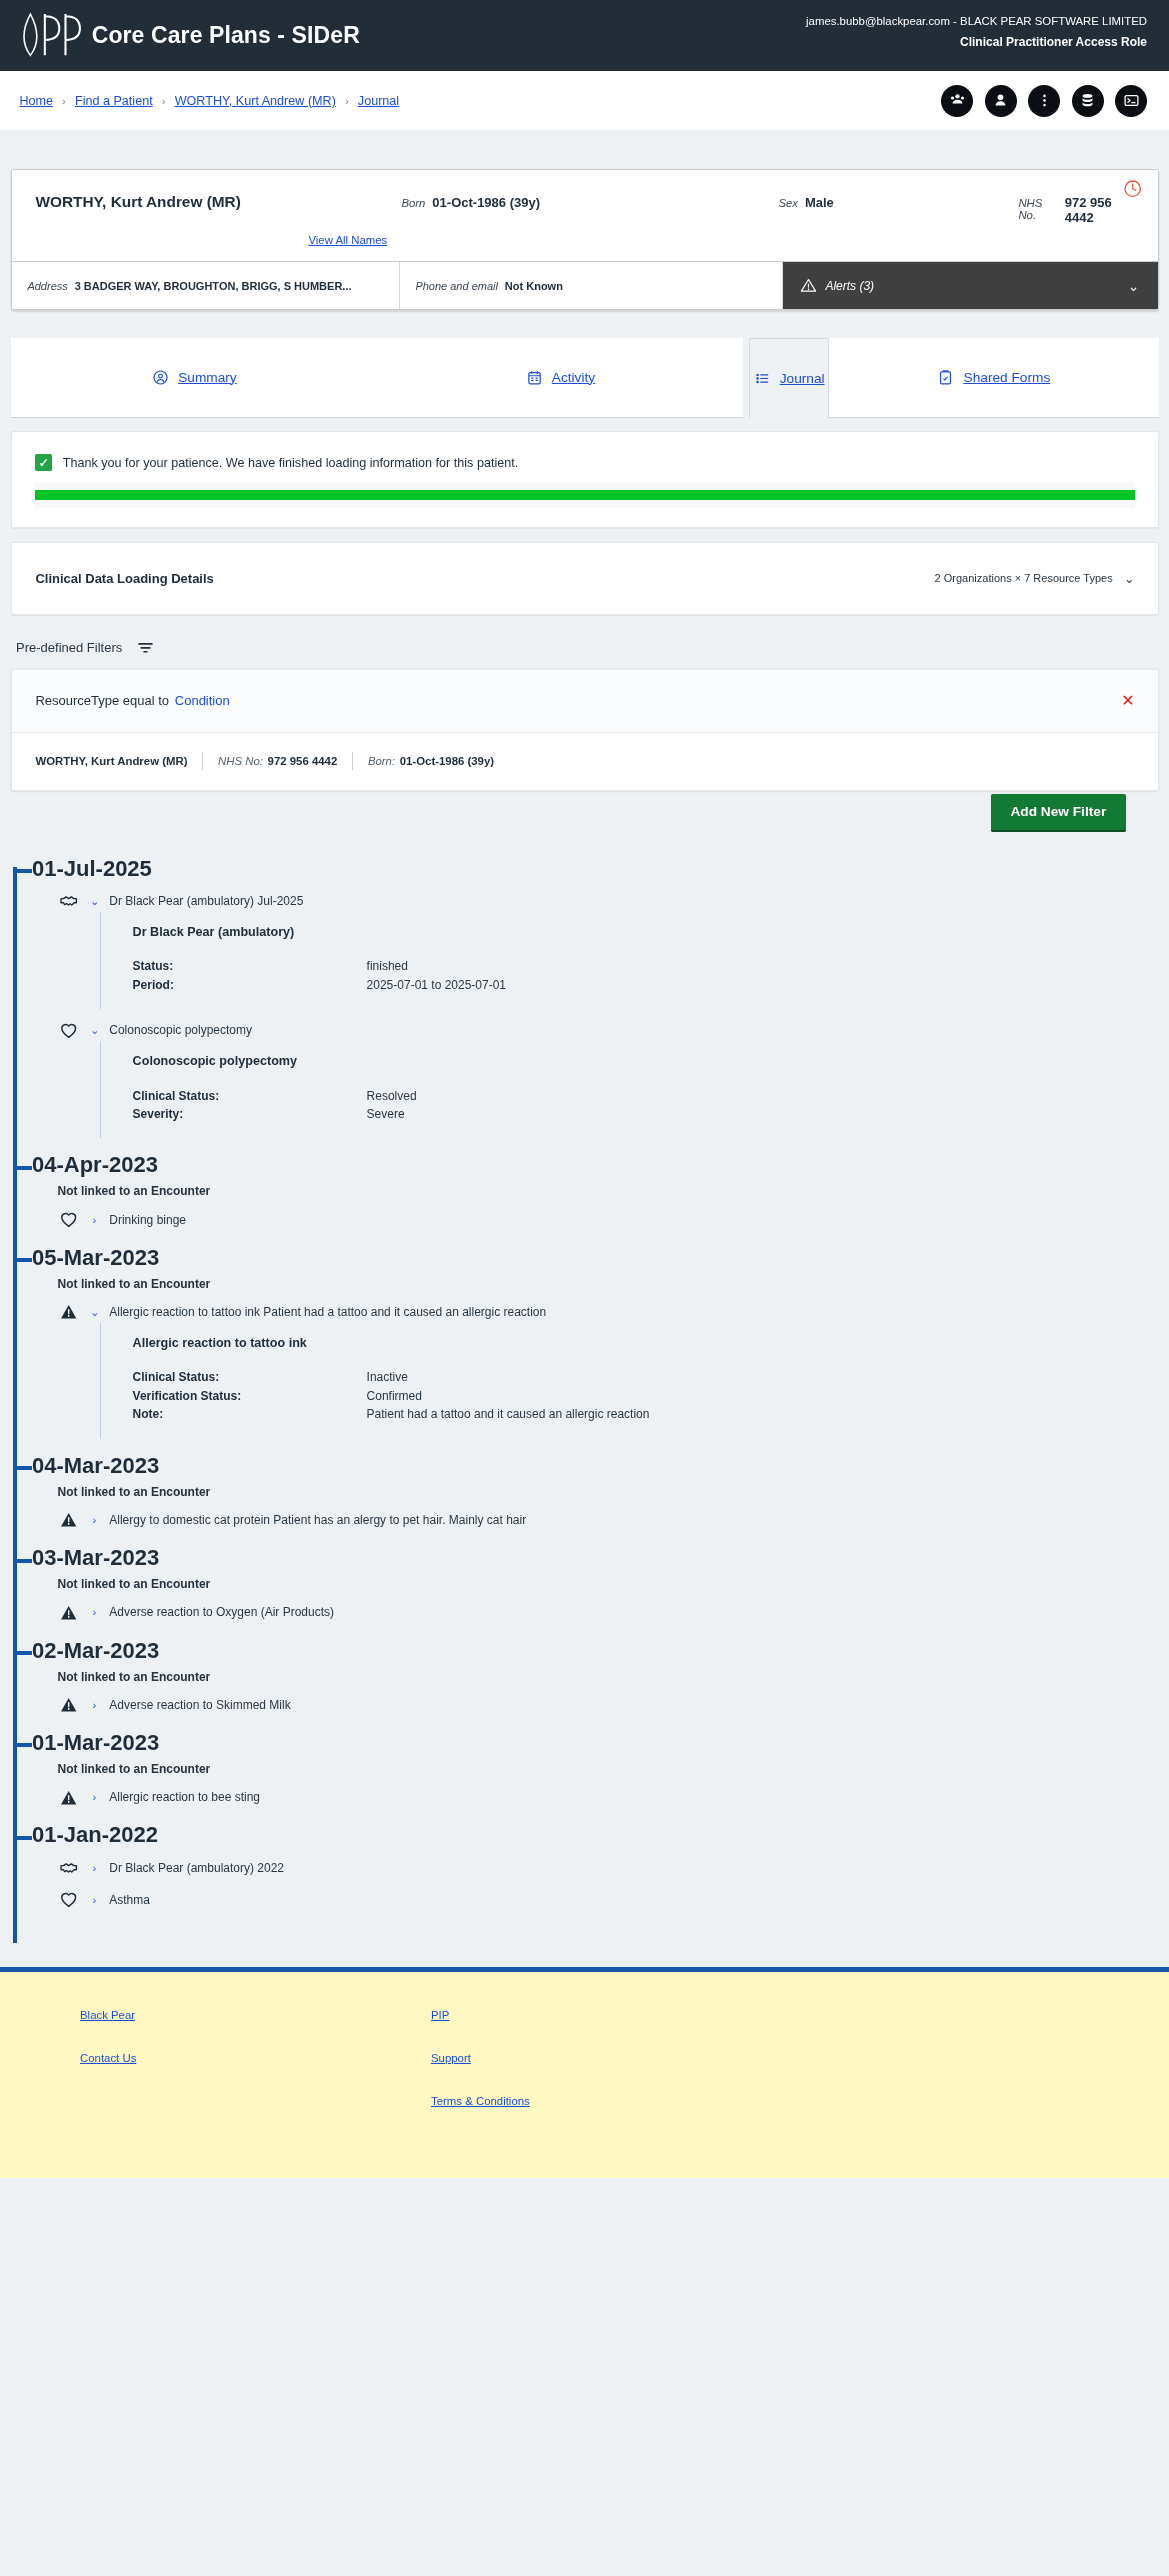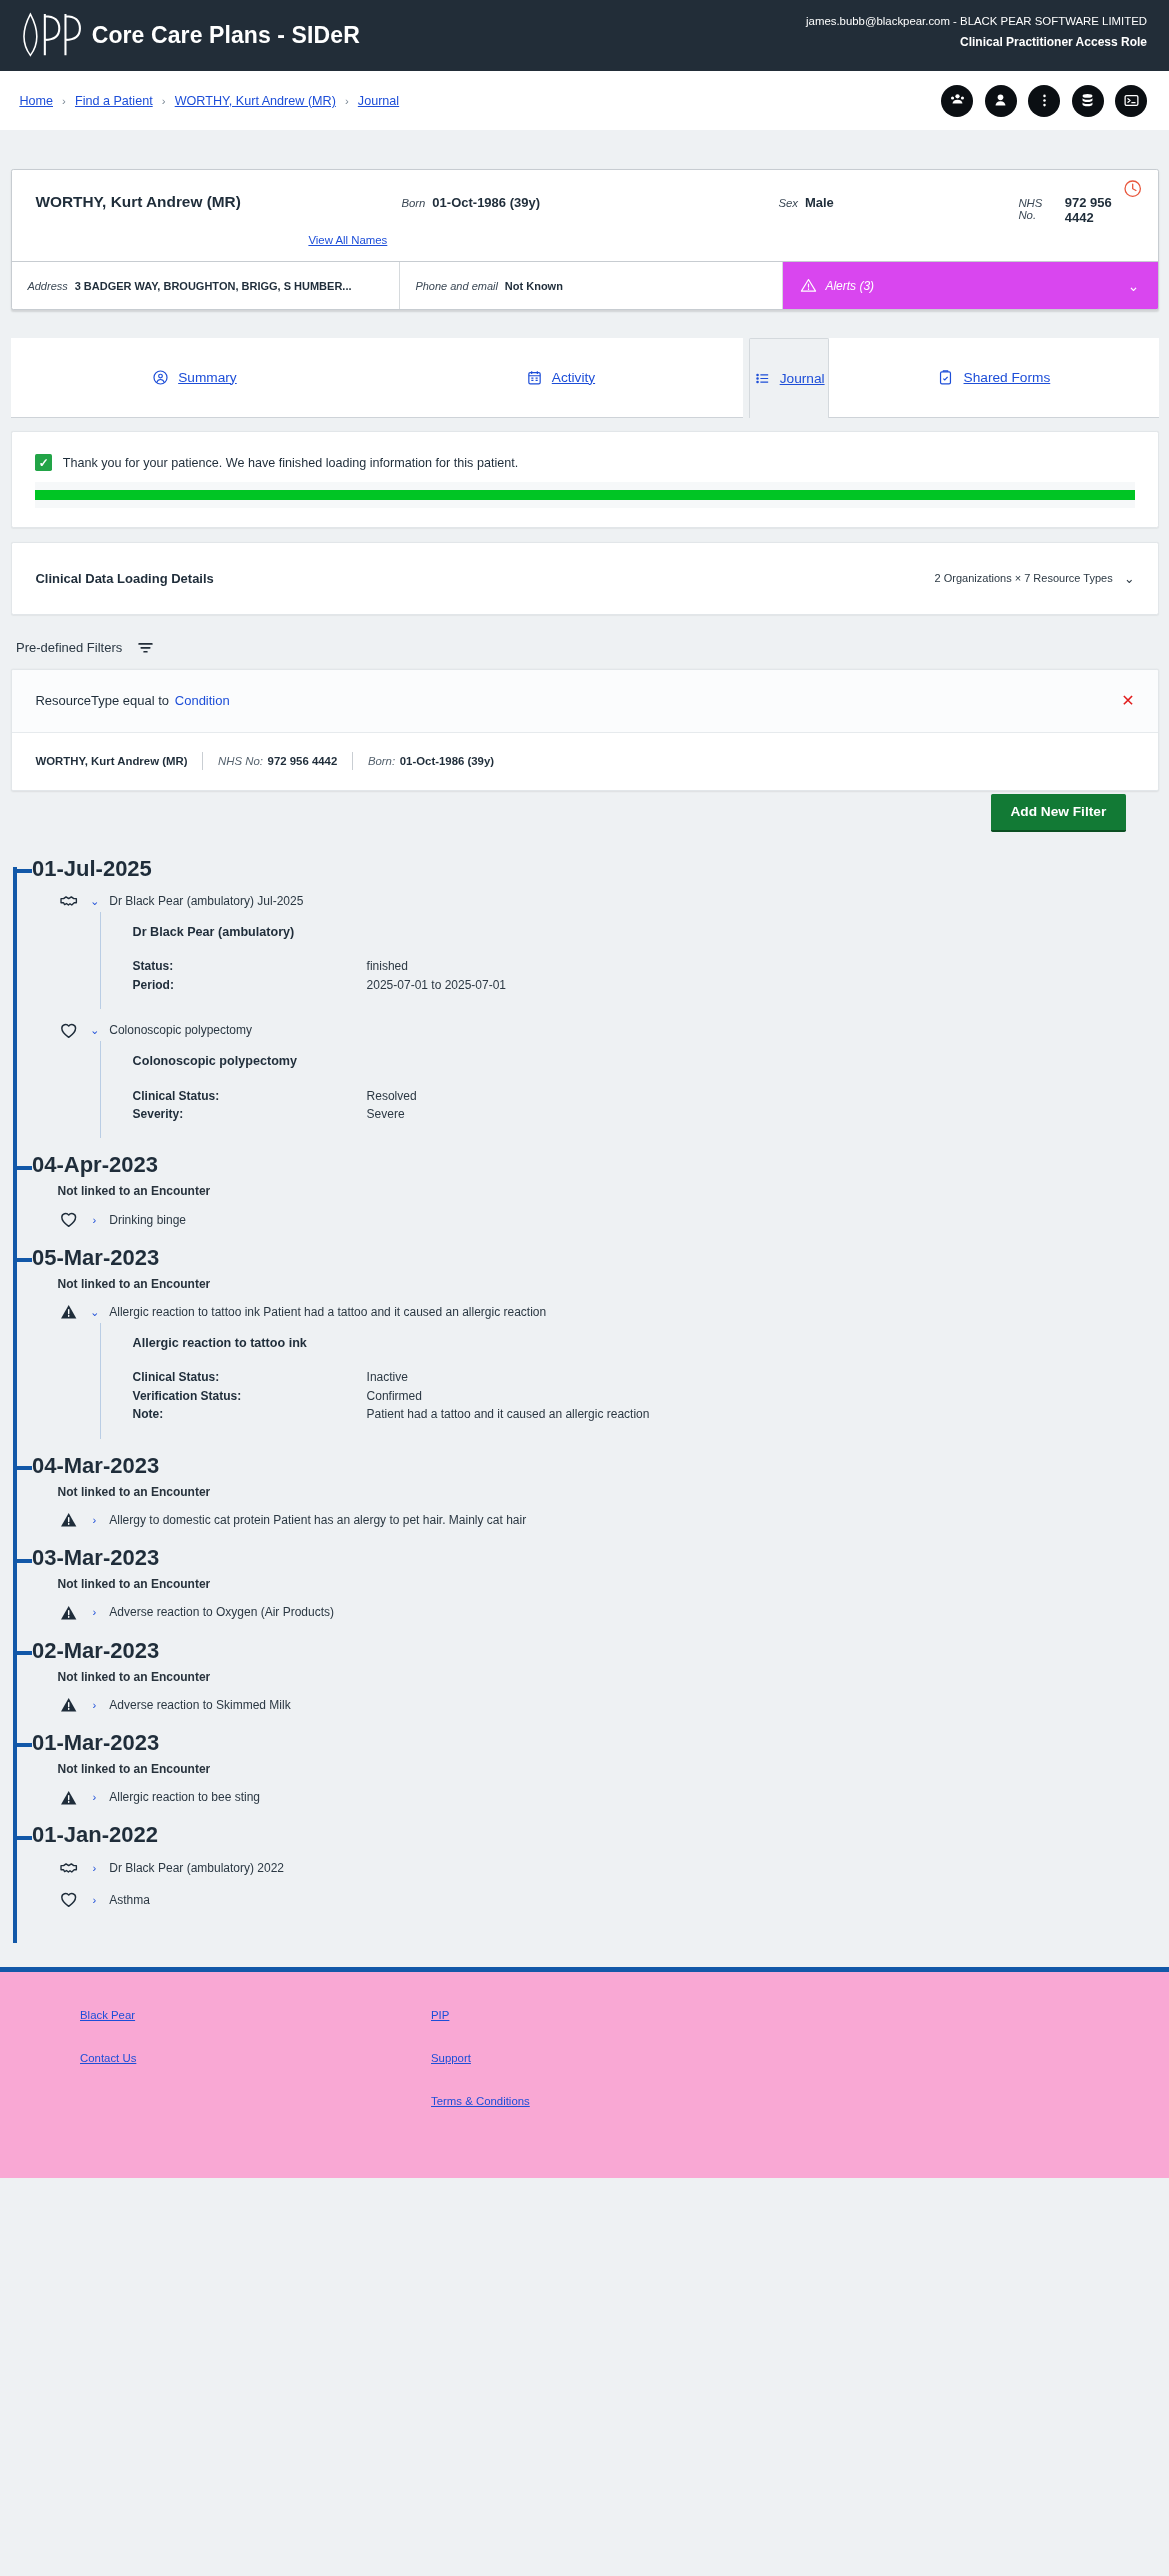--- a/index.html
+++ b/index.html
@@ -89,21 +89,21 @@
     padding:15px 15px;
     font-size:11px;
     display:flex; align-items:center; gap:6.9px;
     border-right:0.6px solid #d6dadd;
   }
   .pb-cell .pb-lbl { font-size:11px; }
   .pb-cell .pb-val { font-size:11px; }
   .pb-addr { width:388px; flex:none; }
   .pb-phone { width:383px; flex:none; }
   .pb-alerts {
-    flex:1; background:#d946ef; color:#ffffff;
+    flex:1; background:#404040; color:#ffffff;
     display:flex; align-items:center; padding:15px 17px;
     position:relative; border-right:none;
   }
   .pb-alerts .alert-txt { font-style:italic; font-size:12px; margin-left:8px; }
   .pb-alerts svg { width:17px; height:17px; }
   .pb-alerts .chev { position:absolute; right:18.3px; top:50%; transform:translateY(-50%); font-size:13.7px; }
 
   
   .tabs { display:flex; margin:27.4px 3.4px 0 3.4px; height:80px; }
   .tab {
@@ -213,21 +213,21 @@
     padding:12.6px 0 12.6px 32px;
   }
   .tl-detail-title { font-size:12.6px; font-weight:700; margin-bottom:20.6px; color:#1f2d3a; }
   .tl-kv { display:flex; font-size:12px; margin-bottom:4.6px; }
   .tl-k { width:234px; font-weight:700; flex:none; }
   .tl-v { color:#2b3843; }
   .grp-gap { height:15px; }
 
   
   .footer-rule { height:5.1px; background:#1258a8; margin-top:24px; }
-  .footer { background:#f9a8d4; padding:37px 0 40px 0; }
+  .footer { background:#fef9c3; padding:37px 0 40px 0; }
   .footer-cols { display:flex; padding:0 80px; }
   .fcol { width:351px; }
   .fcol a { display:block; font-size:11.4px; text-decoration:underline; margin-bottom:31px; }
   .footer-bottom { display:flex; padding:34px 80px 0 80px; font-size:11.4px; color:#1f2d3a; }
   .footer-release { margin-left:auto; }
 </style>
 </head>
 <body>
 
 <div class="topbar">

